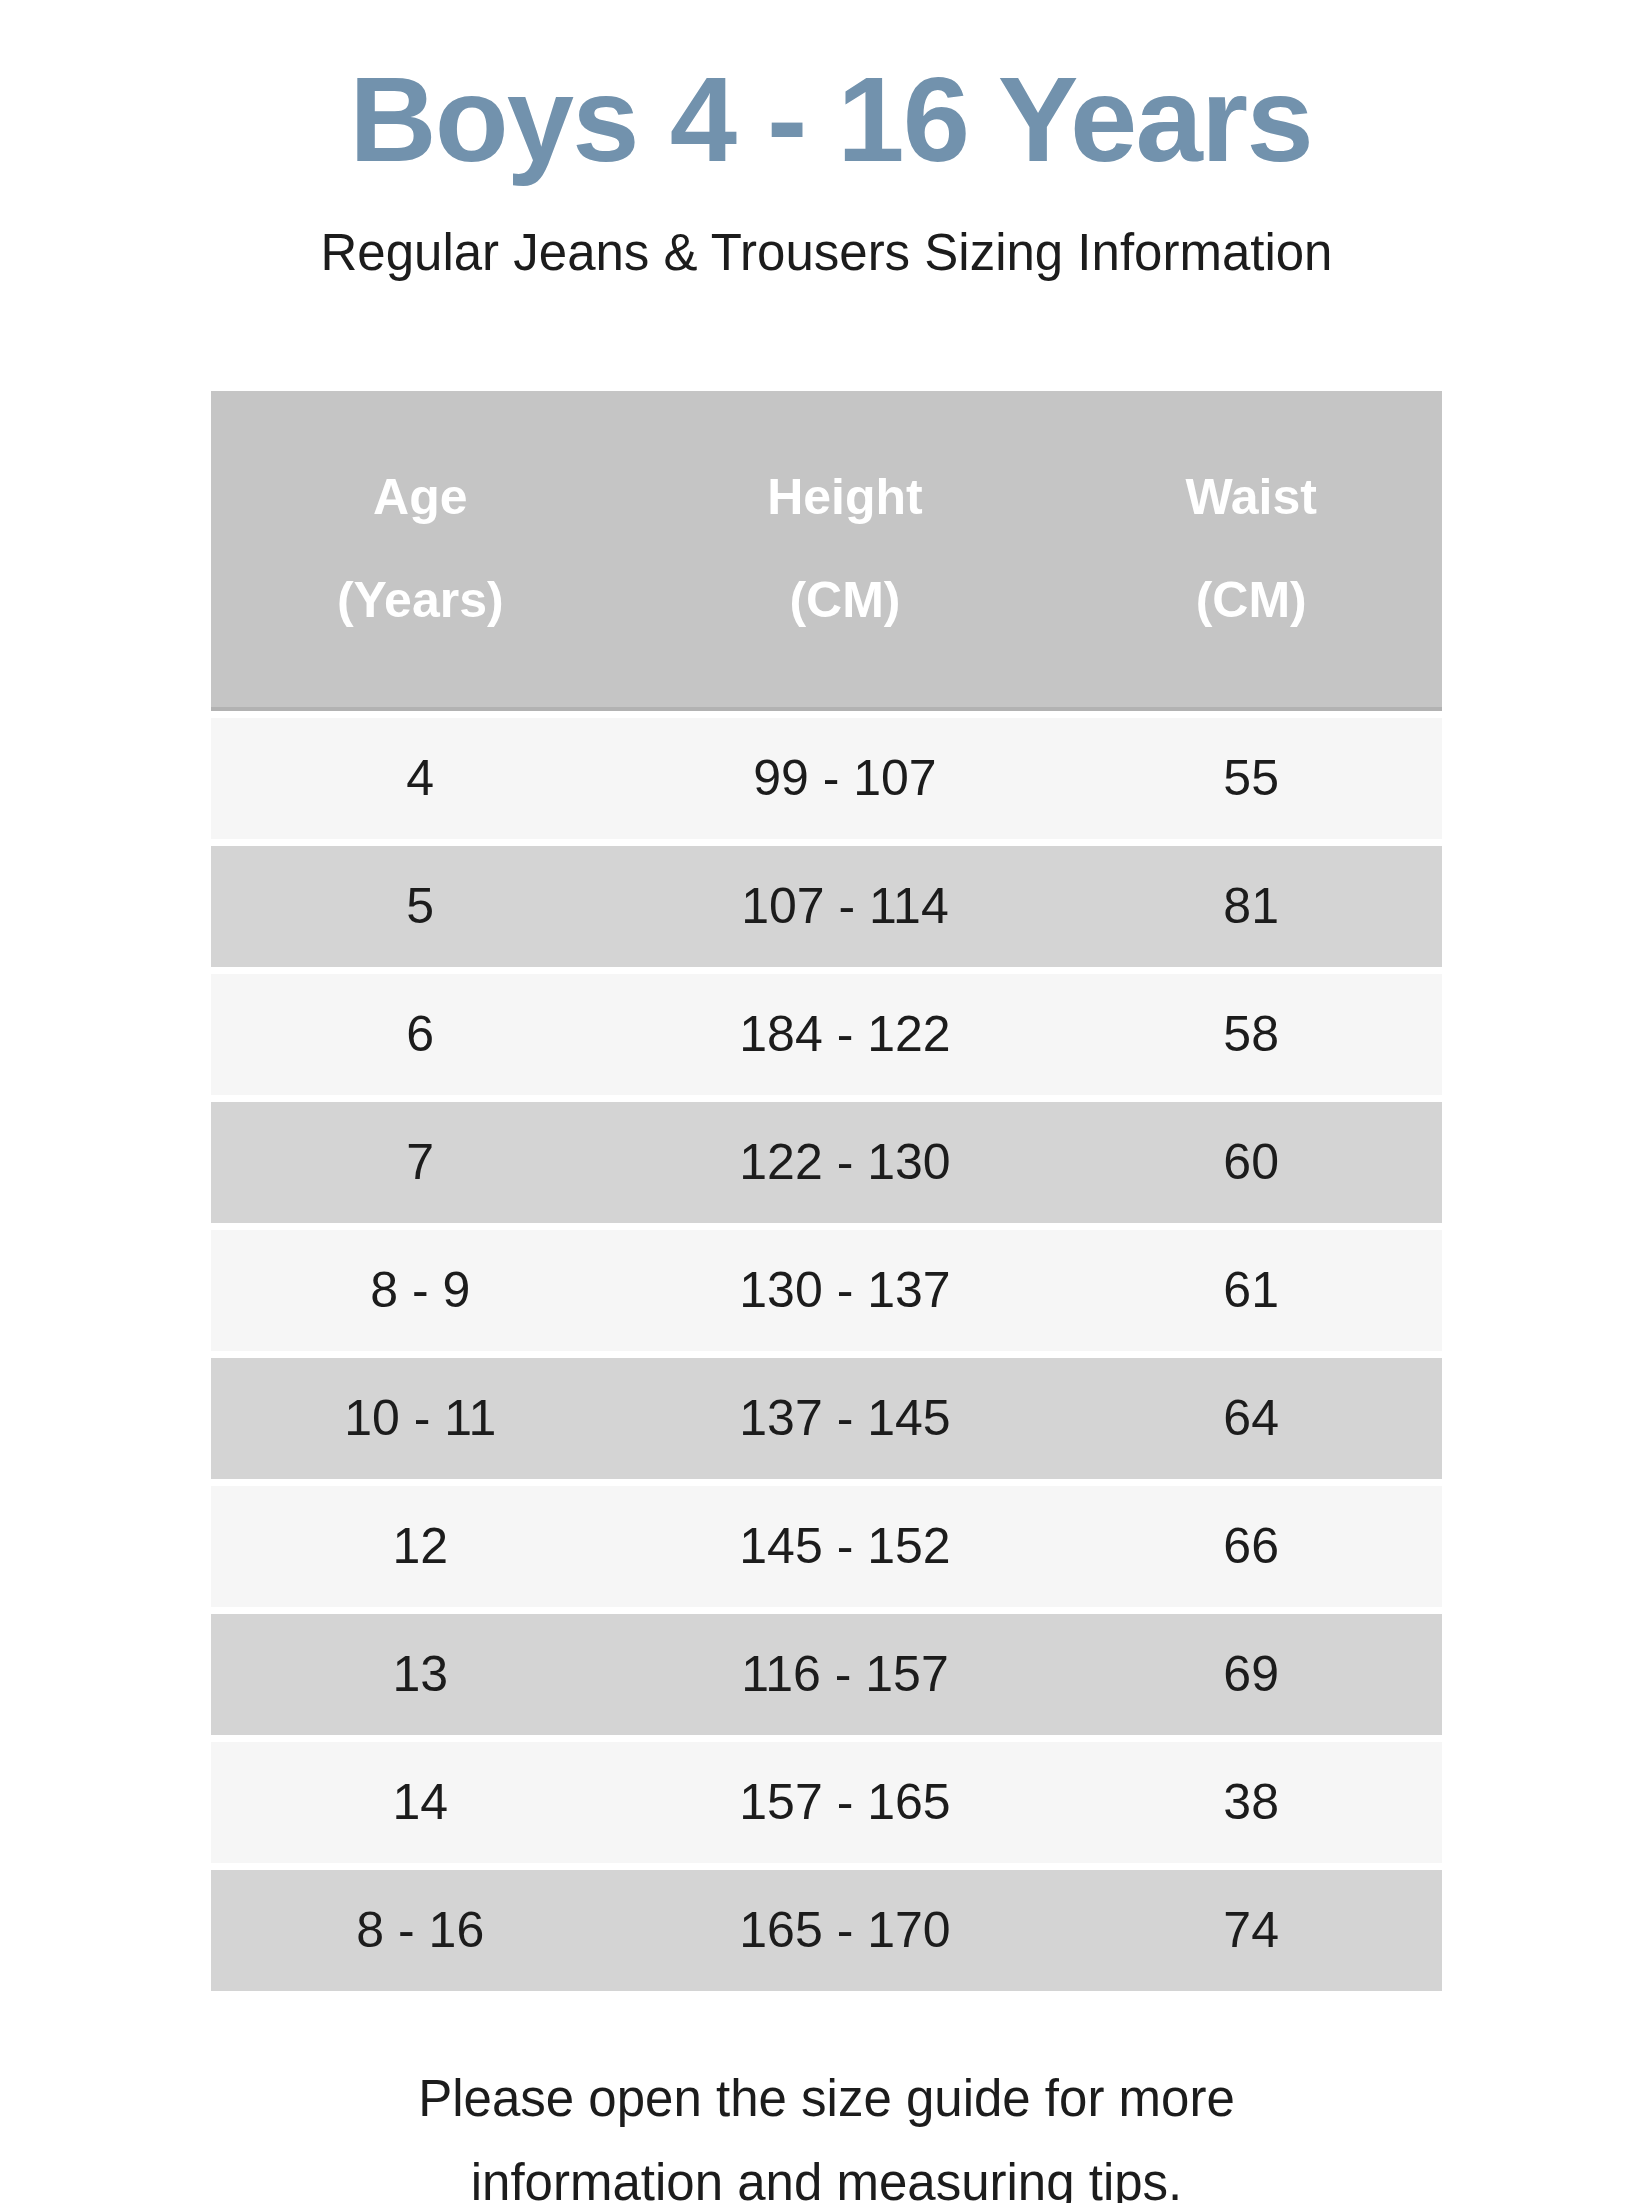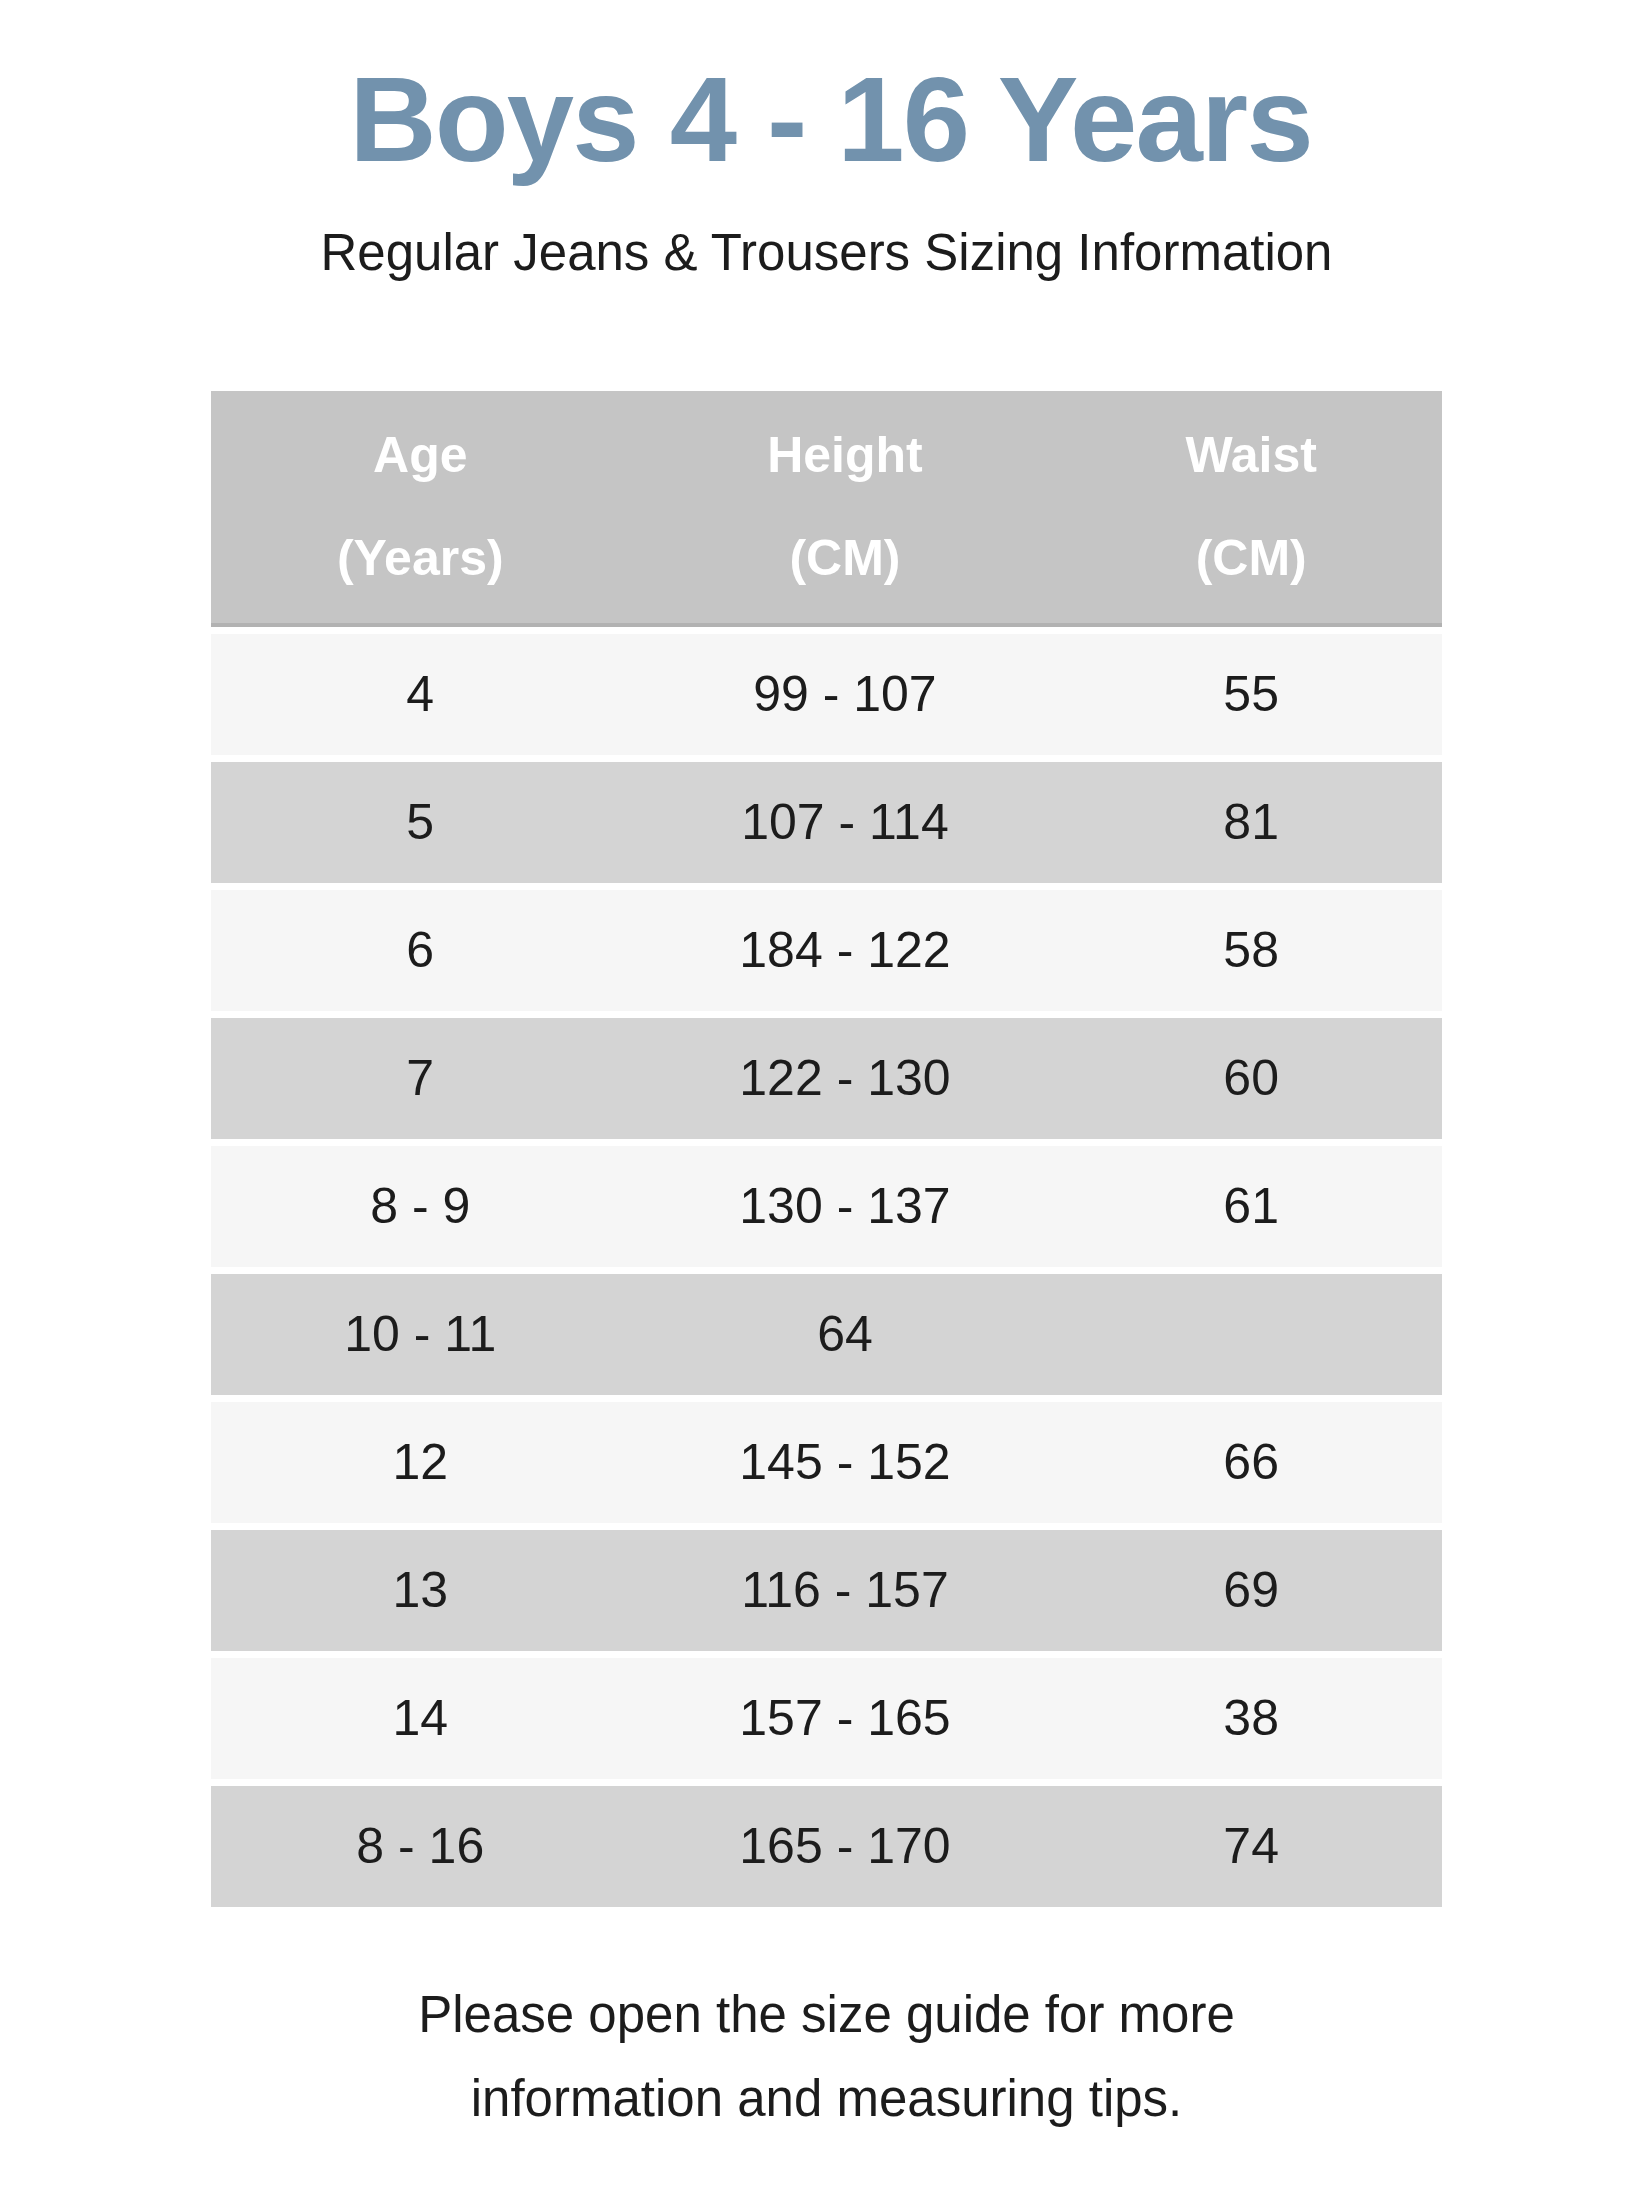--- a/index.html
+++ b/index.html
@@ -41,21 +41,21 @@
     font-size: 51px;
     font-weight: 400;
     line-height: 1.2;
     color: var(--text);
   }
   .size-table {
     width: 1231px;
     margin: 108px auto 0;
   }
   .thead {
-    height: 236px;
+    height: 320px;
     background: var(--header-bg);
     border-bottom: 4.6px solid var(--header-edge);
     display: grid;
     grid-template-columns: 34% 35% 31%;
     align-items: center;
   }
   .th {
     text-align: center;
     color: var(--header-text);
     font-size: 50px;
@@ -129,20 +129,21 @@
         <div class="td">122 - 130</div>
         <div class="td">60</div>
       </div>
       <div class="tr">
         <div class="td">8 - 9</div>
         <div class="td">130 - 137</div>
         <div class="td">61</div>
       </div>
       <div class="tr">
         <div class="td">10 - 11</div>
+        <div class="td">137 - 145</div>
         <div class="td">64</div>
       </div>
       <div class="tr">
         <div class="td">12</div>
         <div class="td">145 - 152</div>
         <div class="td">66</div>
       </div>
       <div class="tr">
         <div class="td">13</div>
         <div class="td">116 - 157</div>

